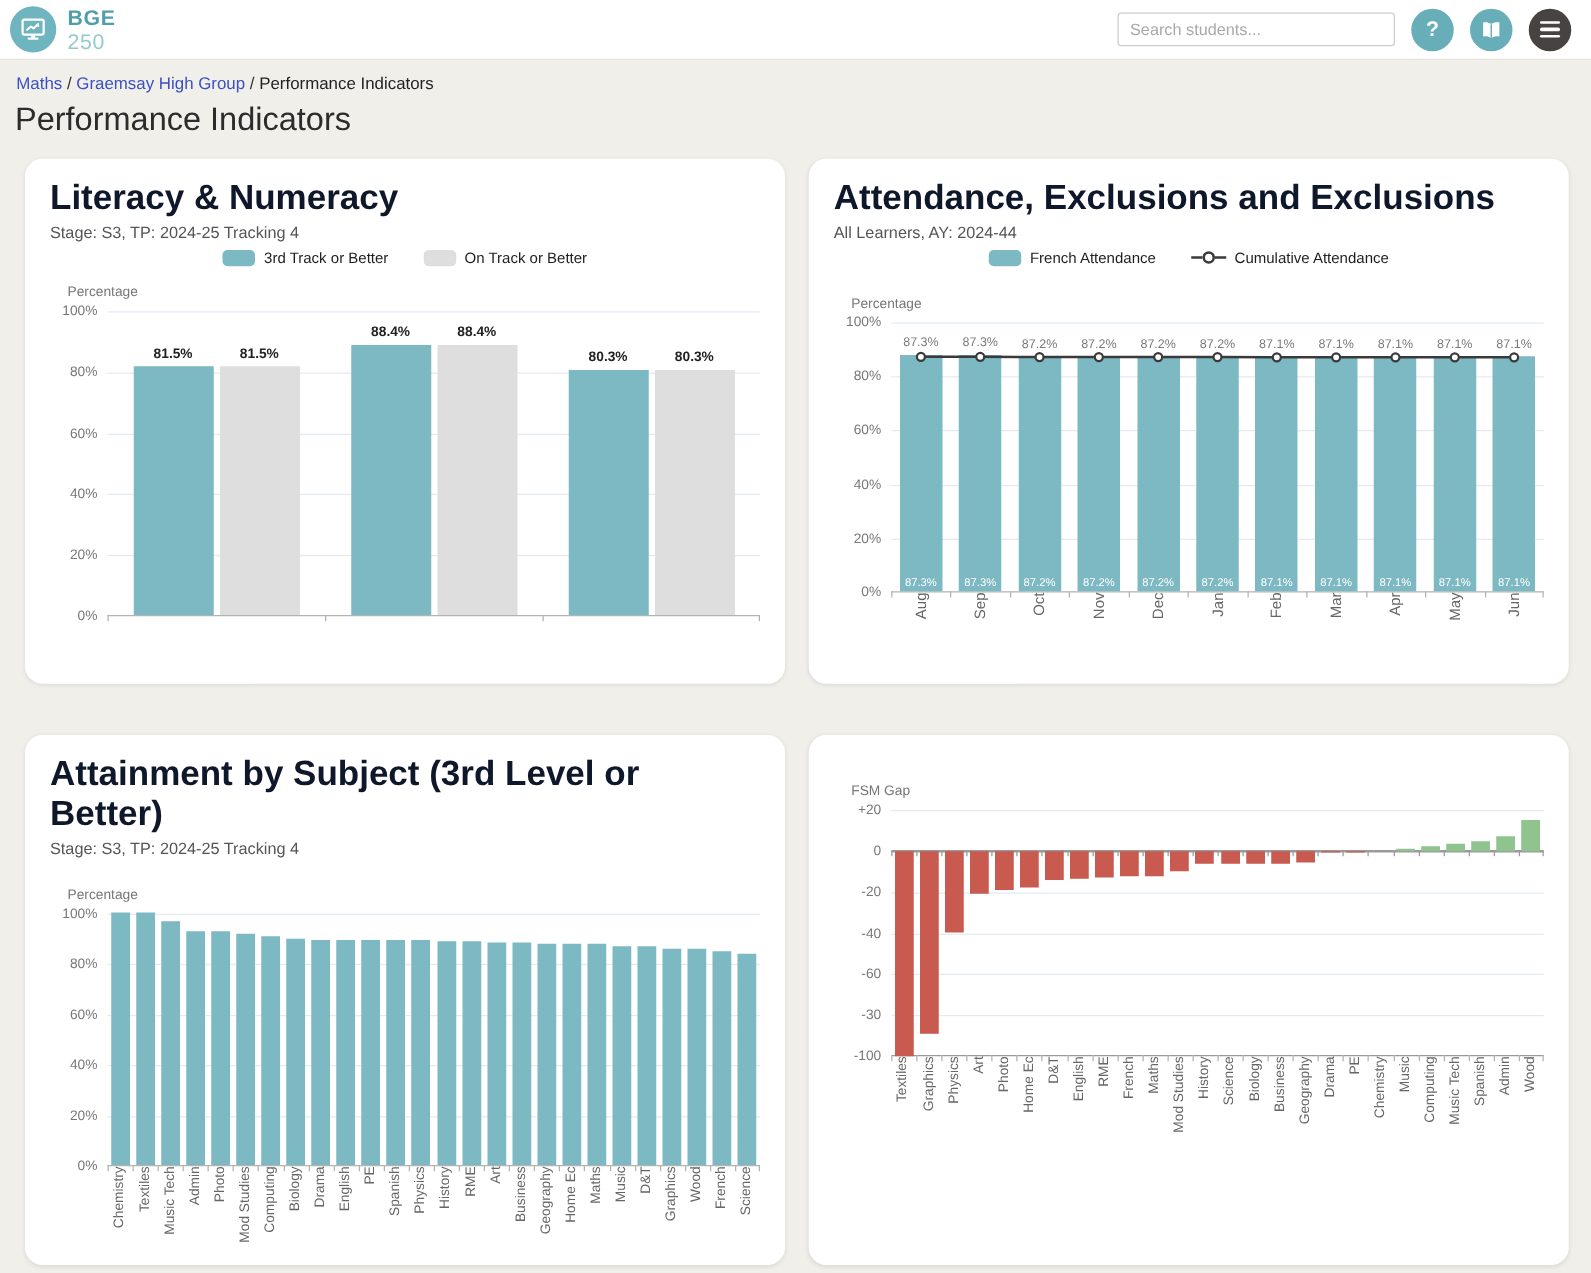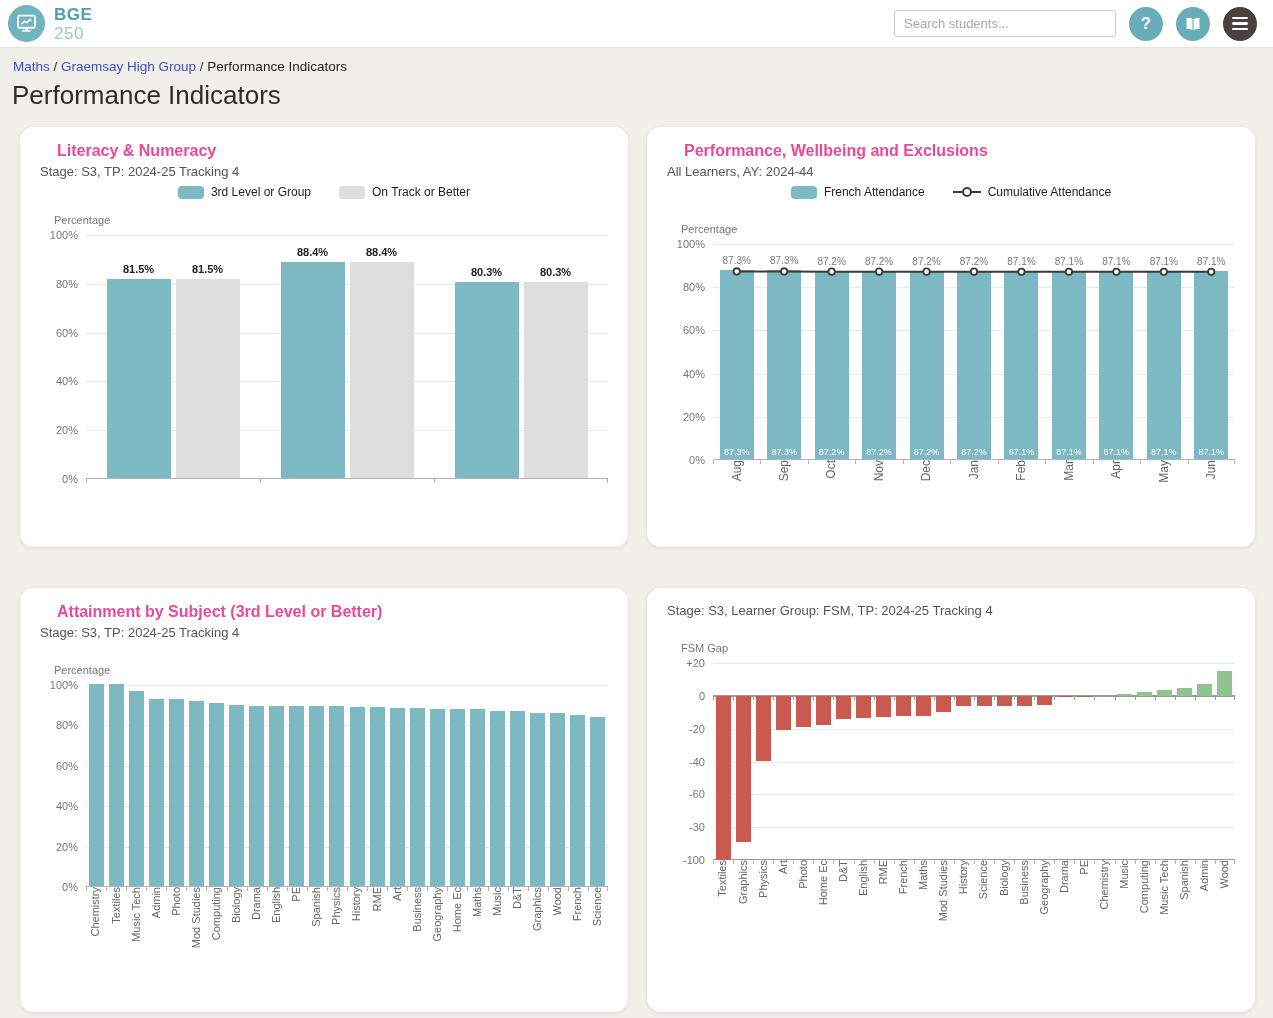--- a/index.html
+++ b/index.html
@@ -39,22 +39,22 @@
   .breadcrumb { font-size:13.5px; margin:2px 0 6px -7px; }
   .breadcrumb a { color:#3b50c1; text-decoration:none; }
   .breadcrumb .sep { color:#333; }
   .breadcrumb .current { color:#222; }
   .page-title { font-size:26px; font-weight:500; color:#2c2c2c; margin:0 0 16px -8px; }
   
   .grid { display:grid; grid-template-columns:608px 608px; column-gap:19px; row-gap:41px; }
   .card { background:#fff; border-radius:14px; box-shadow:0 1px 4px rgba(0,0,0,.09);
     padding:15px 20px; height:420px; overflow:hidden; }
   .card.tall { height:424px; }
-  .card-title { font-size:16px; font-weight:600; color:#ec4899; text-decoration:none;
-    display:inline-block; margin:0 17px 4px; }
+  .card-title { font-size:28px; font-weight:600; color:#0f172a; text-decoration:none;
+    display:inline-block; margin:0 0 4px; }
   .card-sub { font-size:13px; color:#555; margin:0; }
   .legend { display:flex; justify-content:center; align-items:center; gap:7px;
     font-size:12px; color:#1e1e1e; margin:6px 0 0; }
   .legend .gap { width:14px; }
   .sw { width:26px; height:13px; border-radius:4px; display:inline-block; }
   .line-icon { display:flex; align-items:center; }
   .line-icon .seg { width:9px; height:2px; background:#3a3a3a; }
   .line-icon .dot { width:10px; height:10px; border:2px solid #3a3a3a; border-radius:50%;
     background:#fff; }
   
@@ -127,21 +127,21 @@
   <nav class="breadcrumb" id="breadcrumb"><a href="#" class="crumb">Maths</a><span class="sep"> / </span><a href="#" class="crumb">Graemsay High Group</a><span class="sep"> / </span><span class="current">Performance Indicators</span></nav>
   <h1 class="page-title">Performance Indicators</h1>
 
   <section class="grid">
 
     <div class="card">
       <a href="#" class="card-title">Literacy &amp; Numeracy</a>
       <p class="card-sub">Stage: S3, TP: 2024-25 Tracking 4</p>
       <div class="legend">
         <span class="sw" id="sw-0-0" style="background: rgb(125, 185, 194);"></span>
-        <span>3rd Level or Group</span>
+        <span>3rd Track or Better</span>
         <span class="gap"></span>
         <span class="sw" id="sw-0-1" style="background: rgb(222, 222, 222);"></span>
         <span>On Track or Better</span>
       </div>
       <div class="ylabel">Percentage</div>
       <div id="chart0">
           <div class="plotrow">
             <div class="ycol">
               <div class="ytick" style="top: 0px;">100%</div>
               <div class="ytick" style="top: 48.8px;">80%</div>
@@ -171,21 +171,21 @@
               <div class="tick" style="left: 0px;"></div>
               <div class="tick" style="left: 174px;"></div>
               <div class="tick" style="left: 348px;"></div>
               <div class="tick" style="left: 521px;"></div>
             </div>
           </div>
         </div>
     </div>
 
     <div class="card">
-      <a href="#" class="card-title">Performance, Wellbeing and Exclusions</a>
+      <a href="#" class="card-title">Attendance, Exclusions and Exclusions</a>
       <p class="card-sub">All Learners, AY: 2024-44</p>
       <div class="legend">
         <span class="sw" id="sw-1-0" style="background: rgb(125, 185, 194);"></span>
         <span>French Attendance</span>
         <span class="gap"></span>
         <span class="line-icon">
           <span class="seg"></span>
             <span class="dot"></span>
             <span class="seg"></span>
         </span>
@@ -459,21 +459,20 @@
               <span class="vlab">French</span>
             </div>
             <div class="xcell vert" style="flex: 1 1 0%; height: 78px;">
               <span class="vlab">Science</span>
             </div>
           </div>
         </div>
     </div>
 
     <div class="card tall">
-      <p class="card-sub">Stage: S3, Learner Group: FSM, TP: 2024-25 Tracking 4</p>
       <div class="ylabel pushed">FSM Gap</div>
       <div id="chart3">
           <div class="plotrow">
             <div class="ycol">
               <div class="ytick" style="top: 0px;">+20</div>
               <div class="ytick" style="top: 32.8333px;">0</div>
               <div class="ytick" style="top: 65.6667px;">-20</div>
               <div class="ytick" style="top: 98.5px;">-40</div>
               <div class="ytick" style="top: 131.333px;">-60</div>
               <div class="ytick" style="top: 164.167px;">-30</div>

